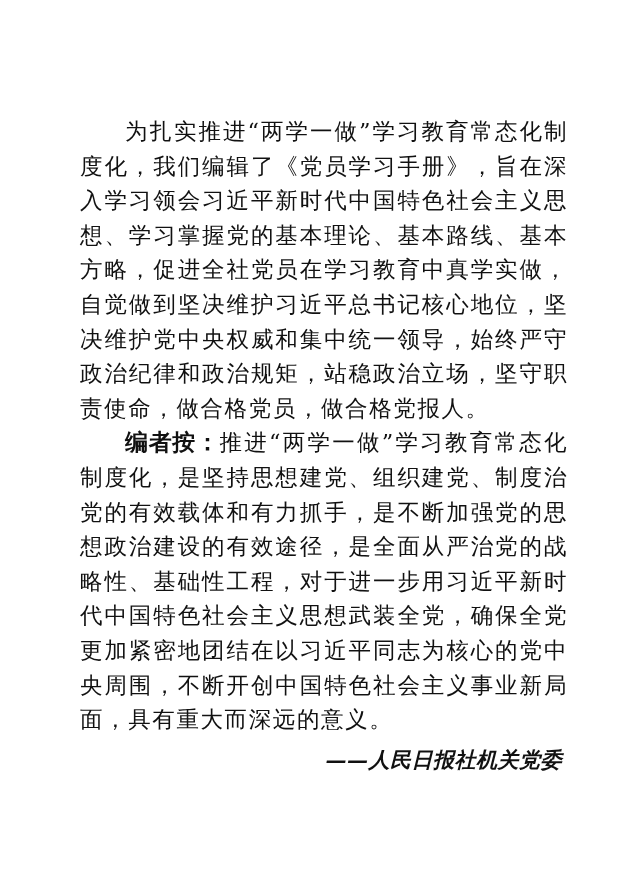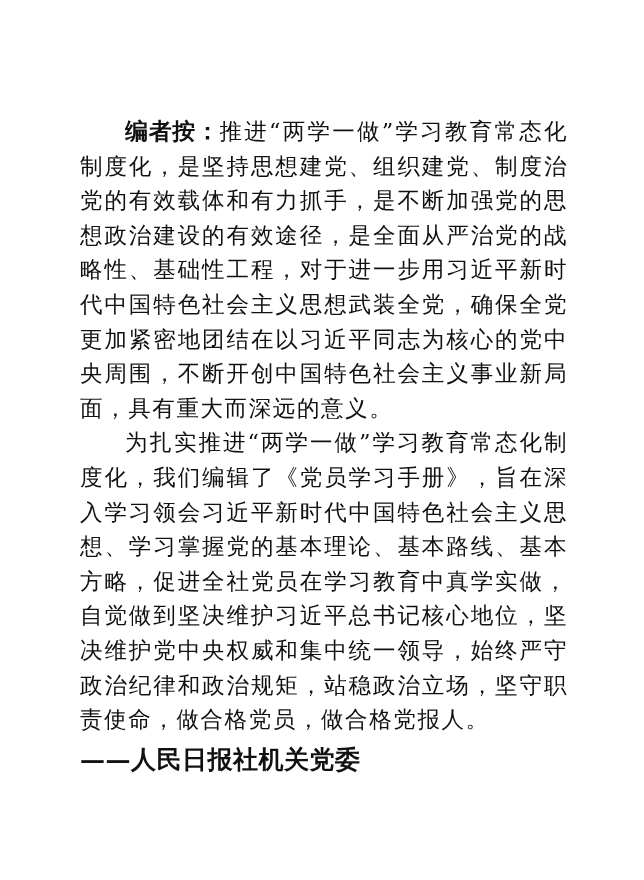--- a/index.html
+++ b/index.html
@@ -31,27 +31,29 @@
     text-indent: 45px;
   }
   .lead {
     font-family: "DejaVu Sans", "Liberation Sans", sans-serif;
     font-weight: bold;
     font-size: 23px;
     letter-spacing: 0px;
   }
   .signature {
     margin: 6px 0 0 0;
-    font-size: 25px;
+    text-align: right;
+    font-size: 21px;
     font-weight: bold;
     line-height: 34px;
     padding-right: 6px;
     letter-spacing: 0.5px;
+    font-style: italic;
   }
 </style>
 </head>
 <body>
 
 <div class="page">
+  <p class="para">为扎实推进“两学一做”学习教育常态化制度化，我们编辑了《党员学习手册》，旨在深入学习领会习近平新时代中国特色社会主义思想、学习掌握党的基本理论、基本路线、基本方略，促进全社党员在学习教育中真学实做，自觉做到坚决维护习近平总书记核心地位，坚决维护党中央权威和集中统一领导，始终严守政治纪律和政治规矩，站稳政治立场，坚守职责使命，做合格党员，做合格党报人。</p>
   <p class="para"><span class="lead">编者按：</span><span>推进“两学一做”学习教育常态化制度化，是坚持思想建党、组织建党、制度治党的有效载体和有力抓手，是不断加强党的思想政治建设的有效途径，是全面从严治党的战略性、基础性工程，对于进一步用习近平新时代中国特色社会主义思想武装全党，确保全党更加紧密地团结在以习近平同志为核心的党中央周围，不断开创中国特色社会主义事业新局面，具有重大而深远的意义。</span></p>
-  <p class="para">为扎实推进“两学一做”学习教育常态化制度化，我们编辑了《党员学习手册》，旨在深入学习领会习近平新时代中国特色社会主义思想、学习掌握党的基本理论、基本路线、基本方略，促进全社党员在学习教育中真学实做，自觉做到坚决维护习近平总书记核心地位，坚决维护党中央权威和集中统一领导，始终严守政治纪律和政治规矩，站稳政治立场，坚守职责使命，做合格党员，做合格党报人。</p>
   <p class="signature">——人民日报社机关党委</p>
 </div>
 
 </body></html>

